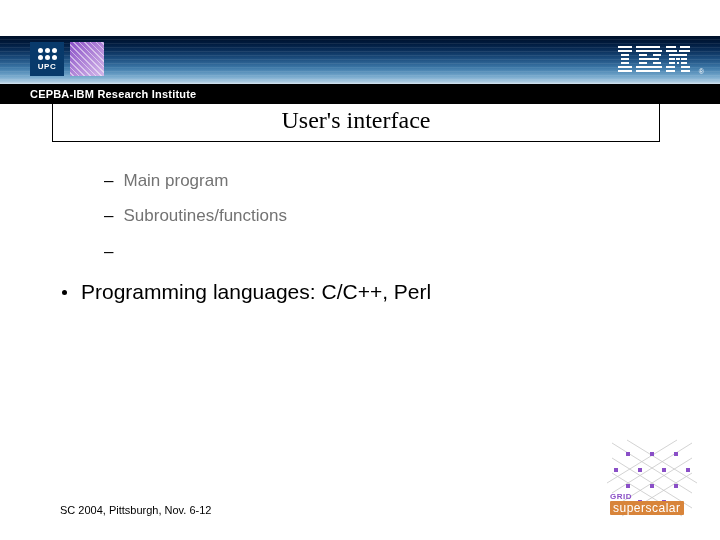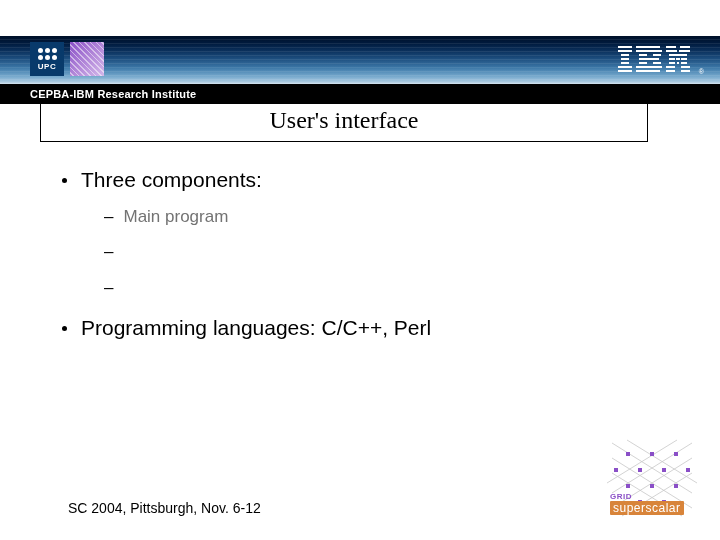--- a/index.html
+++ b/index.html
@@ -70,21 +70,21 @@
     display: flex; align-items: center;
     padding-left: 30px;
     text-align: right;
   }
   .institute-text {
     color: #fff; font-size: 11px; font-weight: bold;
     letter-spacing: 0.2px;
   }
   .title-box {
     position: absolute;
-    top: 98px; left: 40px;
+    top: 98px; left: 52px;
     width: 608px; height: 44px;
     border: 1.5px solid #000;
     display: flex; align-items: center; justify-content: center;
   }
   .title-text {
     font-family: Georgia, 'Times New Roman', serif;
     font-size: 24px; color: #000;
   }
   .content {
     position: absolute;
@@ -115,22 +115,22 @@
     font-size: 17px; color: #000;
     margin-right: 10px; flex-shrink: 0;
     line-height: 1.25;
   }
   .bullet-l2 .text {
     font-size: 17px; color: #737373;
     line-height: 1.25;
   }
   .footer-text {
     position: absolute;
-    bottom: 24px; left: 68px;
-    font-size: 14px; color: #000;
+    bottom: 24px; left: 60px;
+    font-size: 11px; color: #000;
   }
   .corner-logo {
     position: absolute;
     bottom: 14px; right: 18px;
     width: 100px; height: 88px;
   }
   .corner-logo svg { display: block; }
   .grid-label {
     position: absolute; bottom: 11px; left: 8px;
     font-size: 8px; letter-spacing: 0.5px;
@@ -207,31 +207,28 @@
   <div class="header-black-bar">
     <span class="institute-text">CEPBA-IBM Research Institute</span>
   </div>
 </div>
 
 <div class="title-box">
   <span class="title-text">User's interface</span>
 </div>
 
 <div class="content">
-  <div class="bullet-l1">
-    <div class="dot"></div>
-    <div class="text">Three components:</div>
-  </div>
   <div class="sublist">
     <div class="bullet-l2">
       <div class="dash">–</div>
       <div class="text">Main program</div>
     </div>
     <div class="bullet-l2">
       <div class="dash">–</div>
+      <div class="text">Subroutines/functions</div>
     </div>
     <div class="bullet-l2">
       <div class="dash">–</div>
     </div>
   </div>
   <div class="bullet-l1">
     <div class="dot"></div>
     <div class="text">Programming languages: C/C++, Perl</div>
   </div>
 </div>

